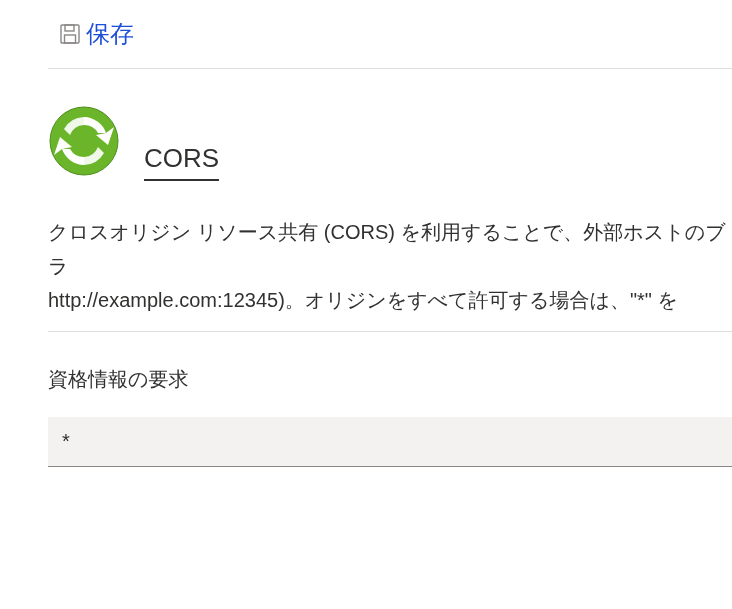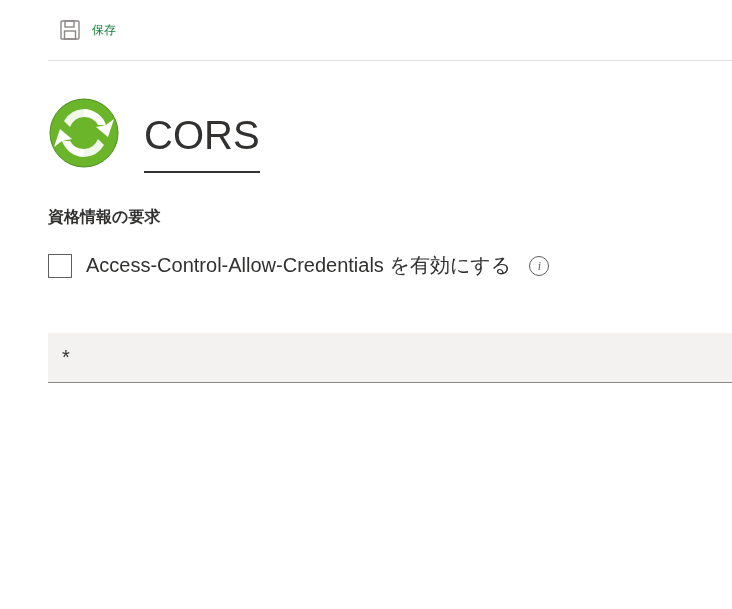--- a/index.html
+++ b/index.html
@@ -13,61 +13,60 @@
     }
     .toolbar {
       display: flex;
       align-items: center;
       gap: 28px;
       padding: 18px 0 18px 58px;
     }
     .toolbar-item {
       display: flex;
       align-items: center;
-      gap: 10px;
+      gap: 4px;
       cursor: pointer;
-      color: #15803d;
-      font-size: 12px;
+      color: #1d4ed8;
+      font-size: 24px;
     }
     .toolbar-item svg { display: block; }
     .divider {
       height: 1px;
       background: #e1dfdd;
       margin: 0 0 0 48px;
     }
     .content {
       padding: 36px 0 0 48px;
     }
     .title-row {
       display: flex;
       align-items: flex-end;
       gap: 24px;
       margin-bottom: 34px;
     }
     .title-text {
-      font-size: 40px;
+      font-size: 26px;
       font-weight: 400;
       color: #323130;
       border-bottom: 2px solid #323130;
-      padding-bottom: 14px;
+      padding-bottom: 6px;
       line-height: 1.1;
     }
     .description {
       font-size: 20px;
       color: #323130;
       line-height: 1.7;
       padding-bottom: 14px;
       border-bottom: 1px solid #e1dfdd;
       margin-bottom: 34px;
     }
     .section-label {
-      font-size: 16px;
+      font-size: 20px;
       color: #323130;
       margin-bottom: 24px;
-      font-weight: bold;
     }
     .checkbox-row {
       display: flex;
       align-items: center;
       gap: 14px;
       margin-bottom: 54px;
     }
     .checkbox {
       width: 24px;
       height: 24px;
@@ -138,25 +137,24 @@
           <path d="M 36 60 A 24 24 0 0 1 14 44 L 22 44 A 16 16 0 0 0 36 52 Z"></path>
           <path d="M 14 44 L 6 50 L 12 32 L 24 42 Z"></path>
           <path d="M 36 20 A 16 16 0 0 0 22 30 L 16 24 A 24 24 0 0 1 36 12 Z" opacity="0.9"></path>
           <path d="M 36 52 A 16 16 0 0 0 50 42 L 56 48 A 24 24 0 0 1 36 60 Z" opacity="0.9"></path>
         </g>
       </svg>
     </span>
     <div class="title-text">CORS</div>
   </div>
 
+  <div class="description">
+    <div>クロスオリジン リソース共有 (CORS) を利用することで、外部ホストのブラ</div>
+    <div>http://example.com:12345)。オリジンをすべて許可する場合は、"*" を</div>
+  </div>
 
   <div class="section-label">資格情報の要求</div>
 
-  <div class="checkbox-row">
-    <div class="checkbox"></div>
-    <span class="checkbox-label">Access-Control-Allow-Credentials を有効にする</span>
-    <span class="info-icon">i</span>
-  </div>
 
 
   <input class="origin-input" type="text" value="*" style="">
 
 </div>
 
 </body></html>

